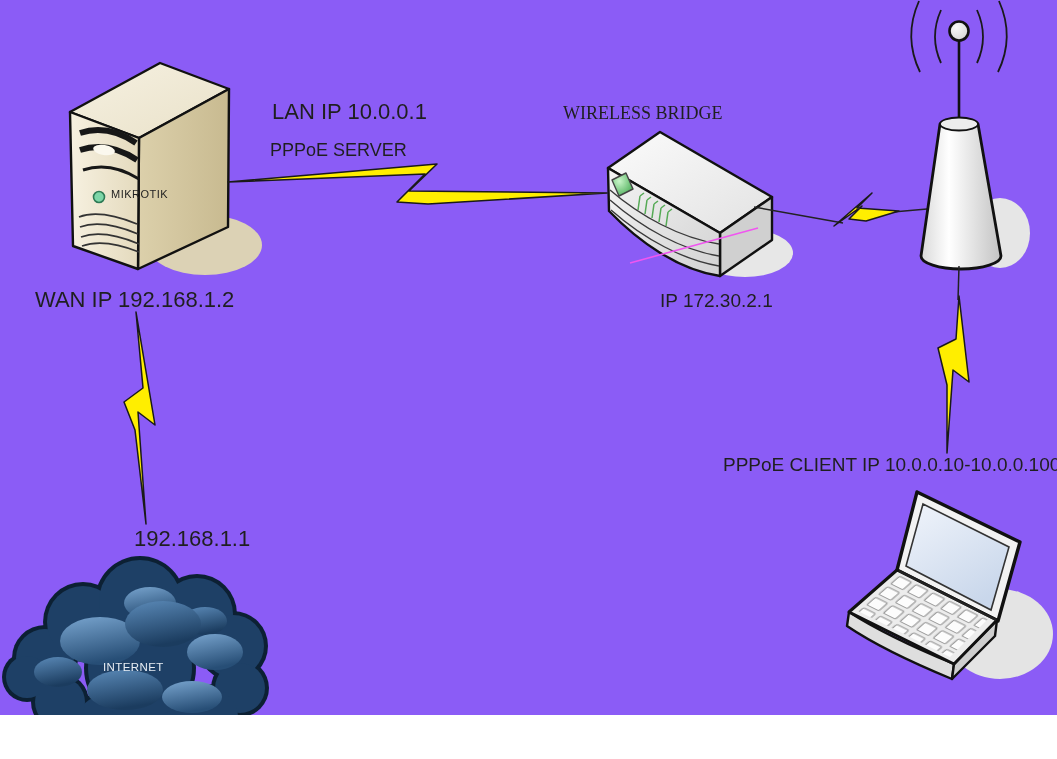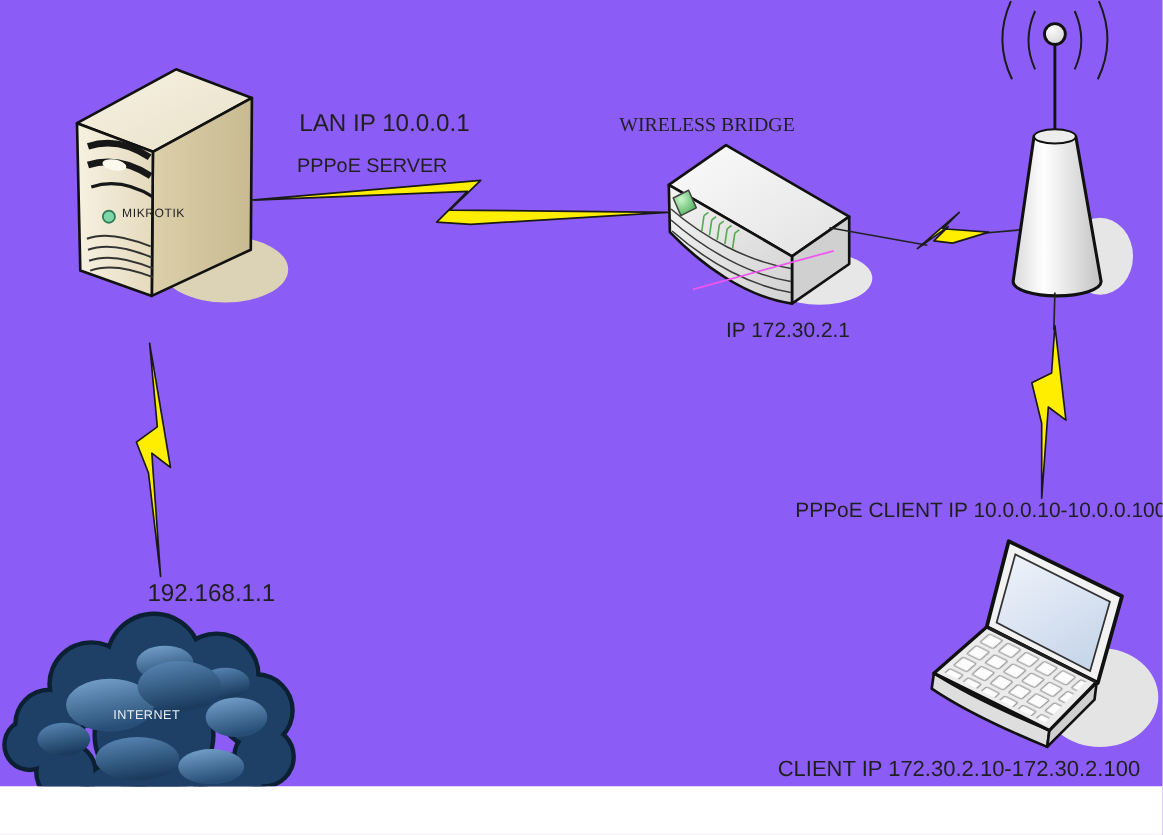--- a/index.html
+++ b/index.html
@@ -7,21 +7,21 @@
     position:relative;width:1057px;height:715px;background:#8b5cf6;overflow:hidden;
     font-family:"Liberation Sans","DejaVu Sans",sans-serif;color:#1f1f1f;
   }
   .canvas svg{position:absolute;left:0;top:0;}
   .lbl{position:absolute;white-space:nowrap;line-height:1.05;color:#1f1f1f;}
   .lbl-xl{font-size:22px;}
   .lbl-lg{font-size:19px;}
   .lbl-md{font-size:18px;}
   .lbl-client{font-size:20px;}
   .lbl-mikrotik{font-size:11px;letter-spacing:.5px;}
-  .lbl-internet{font-size:11.5px;letter-spacing:.4px;color:#e7edf4;}
+  .lbl-internet{font-size:11.5px;letter-spacing:.4px;color:#e7edf4;margin-top:16px;}
 </style>
 </head>
 <body>
 
 <div class="canvas">
 
   <svg width="1057" height="759" viewBox="0 0 1057 759">
     <defs>
       <linearGradient id="gTowerFront" x1="0" y1="0" x2="1" y2="0">
         <stop offset="0" stop-color="#f7f1e1"></stop>
@@ -190,18 +190,18 @@
         <ellipse cx="192" cy="697" rx="30" ry="16" fill="url(#gPuffA)"></ellipse>
         <ellipse cx="58" cy="672" rx="24" ry="15" fill="url(#gPuffB)"></ellipse>
       </g>
     </g>
   </svg>
 
   <div class="lbl lbl-xl" style="left:272px;top:100px;">LAN IP 10.0.0.1</div>
   <div class="lbl lbl-md" style="left:270px;top:141px;">PPPoE SERVER</div>
   <div class="lbl lbl-md" style="left:563px;top:104px;font-family:Liberation Serif, serif;">WIRELESS BRIDGE</div>
   <div class="lbl lbl-lg" style="left:645px;top:291px;margin-left:15px;">IP 172.30.2.1</div>
+  <div class="lbl lbl-xl" style="left:35px;top:288px;">WAN IP 192.168.1.2</div>
   <div class="lbl lbl-lg" style="left:723px;top:455px;">PPPoE CLIENT IP 10.0.0.10-10.0.0.100</div>
-  <div class="lbl lbl-client" style="left:707px;top:689px;">CLIENT IP 172.30.2.10-172.30.2.100</div>
   <div class="lbl lbl-xl" style="left:90px;top:527px;margin-left:44px;">192.168.1.1</div>
   <div class="lbl lbl-mikrotik" style="left:111px;top:189px;">MIKROTIK</div>
   <div class="lbl lbl-internet" style="left:103px;top:645px;">INTERNET</div>
 </div>
 
 </body></html>

